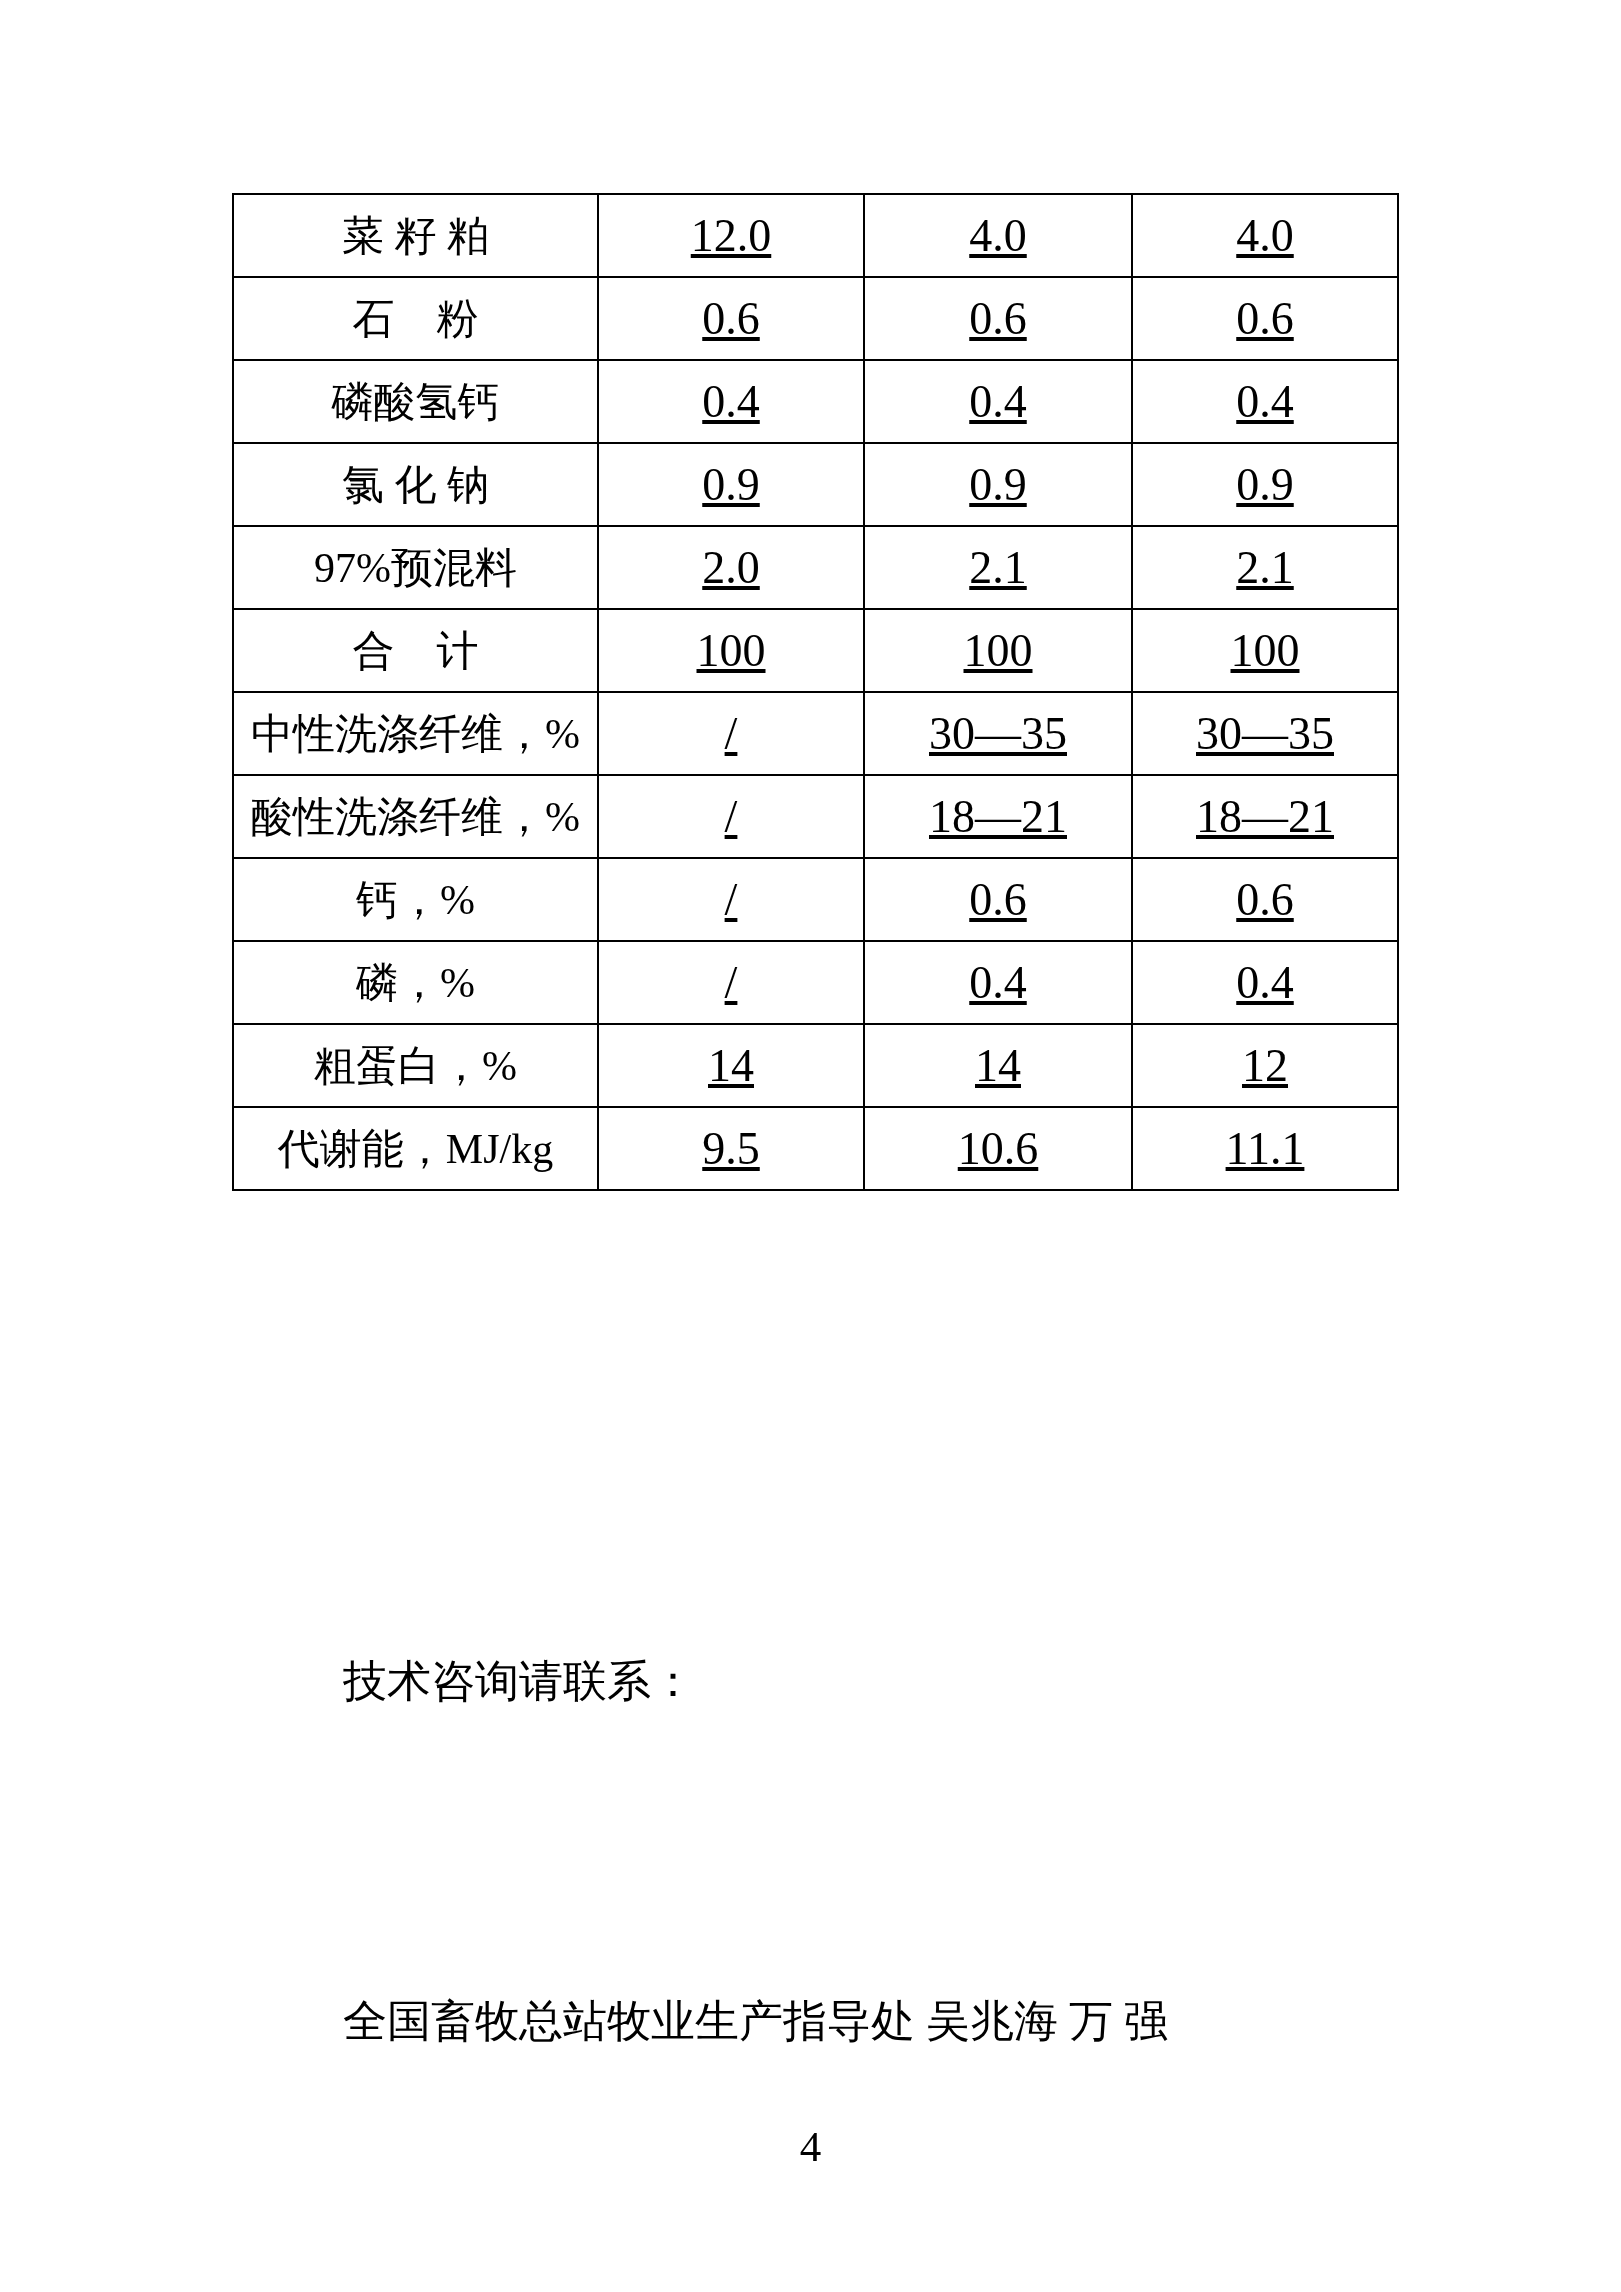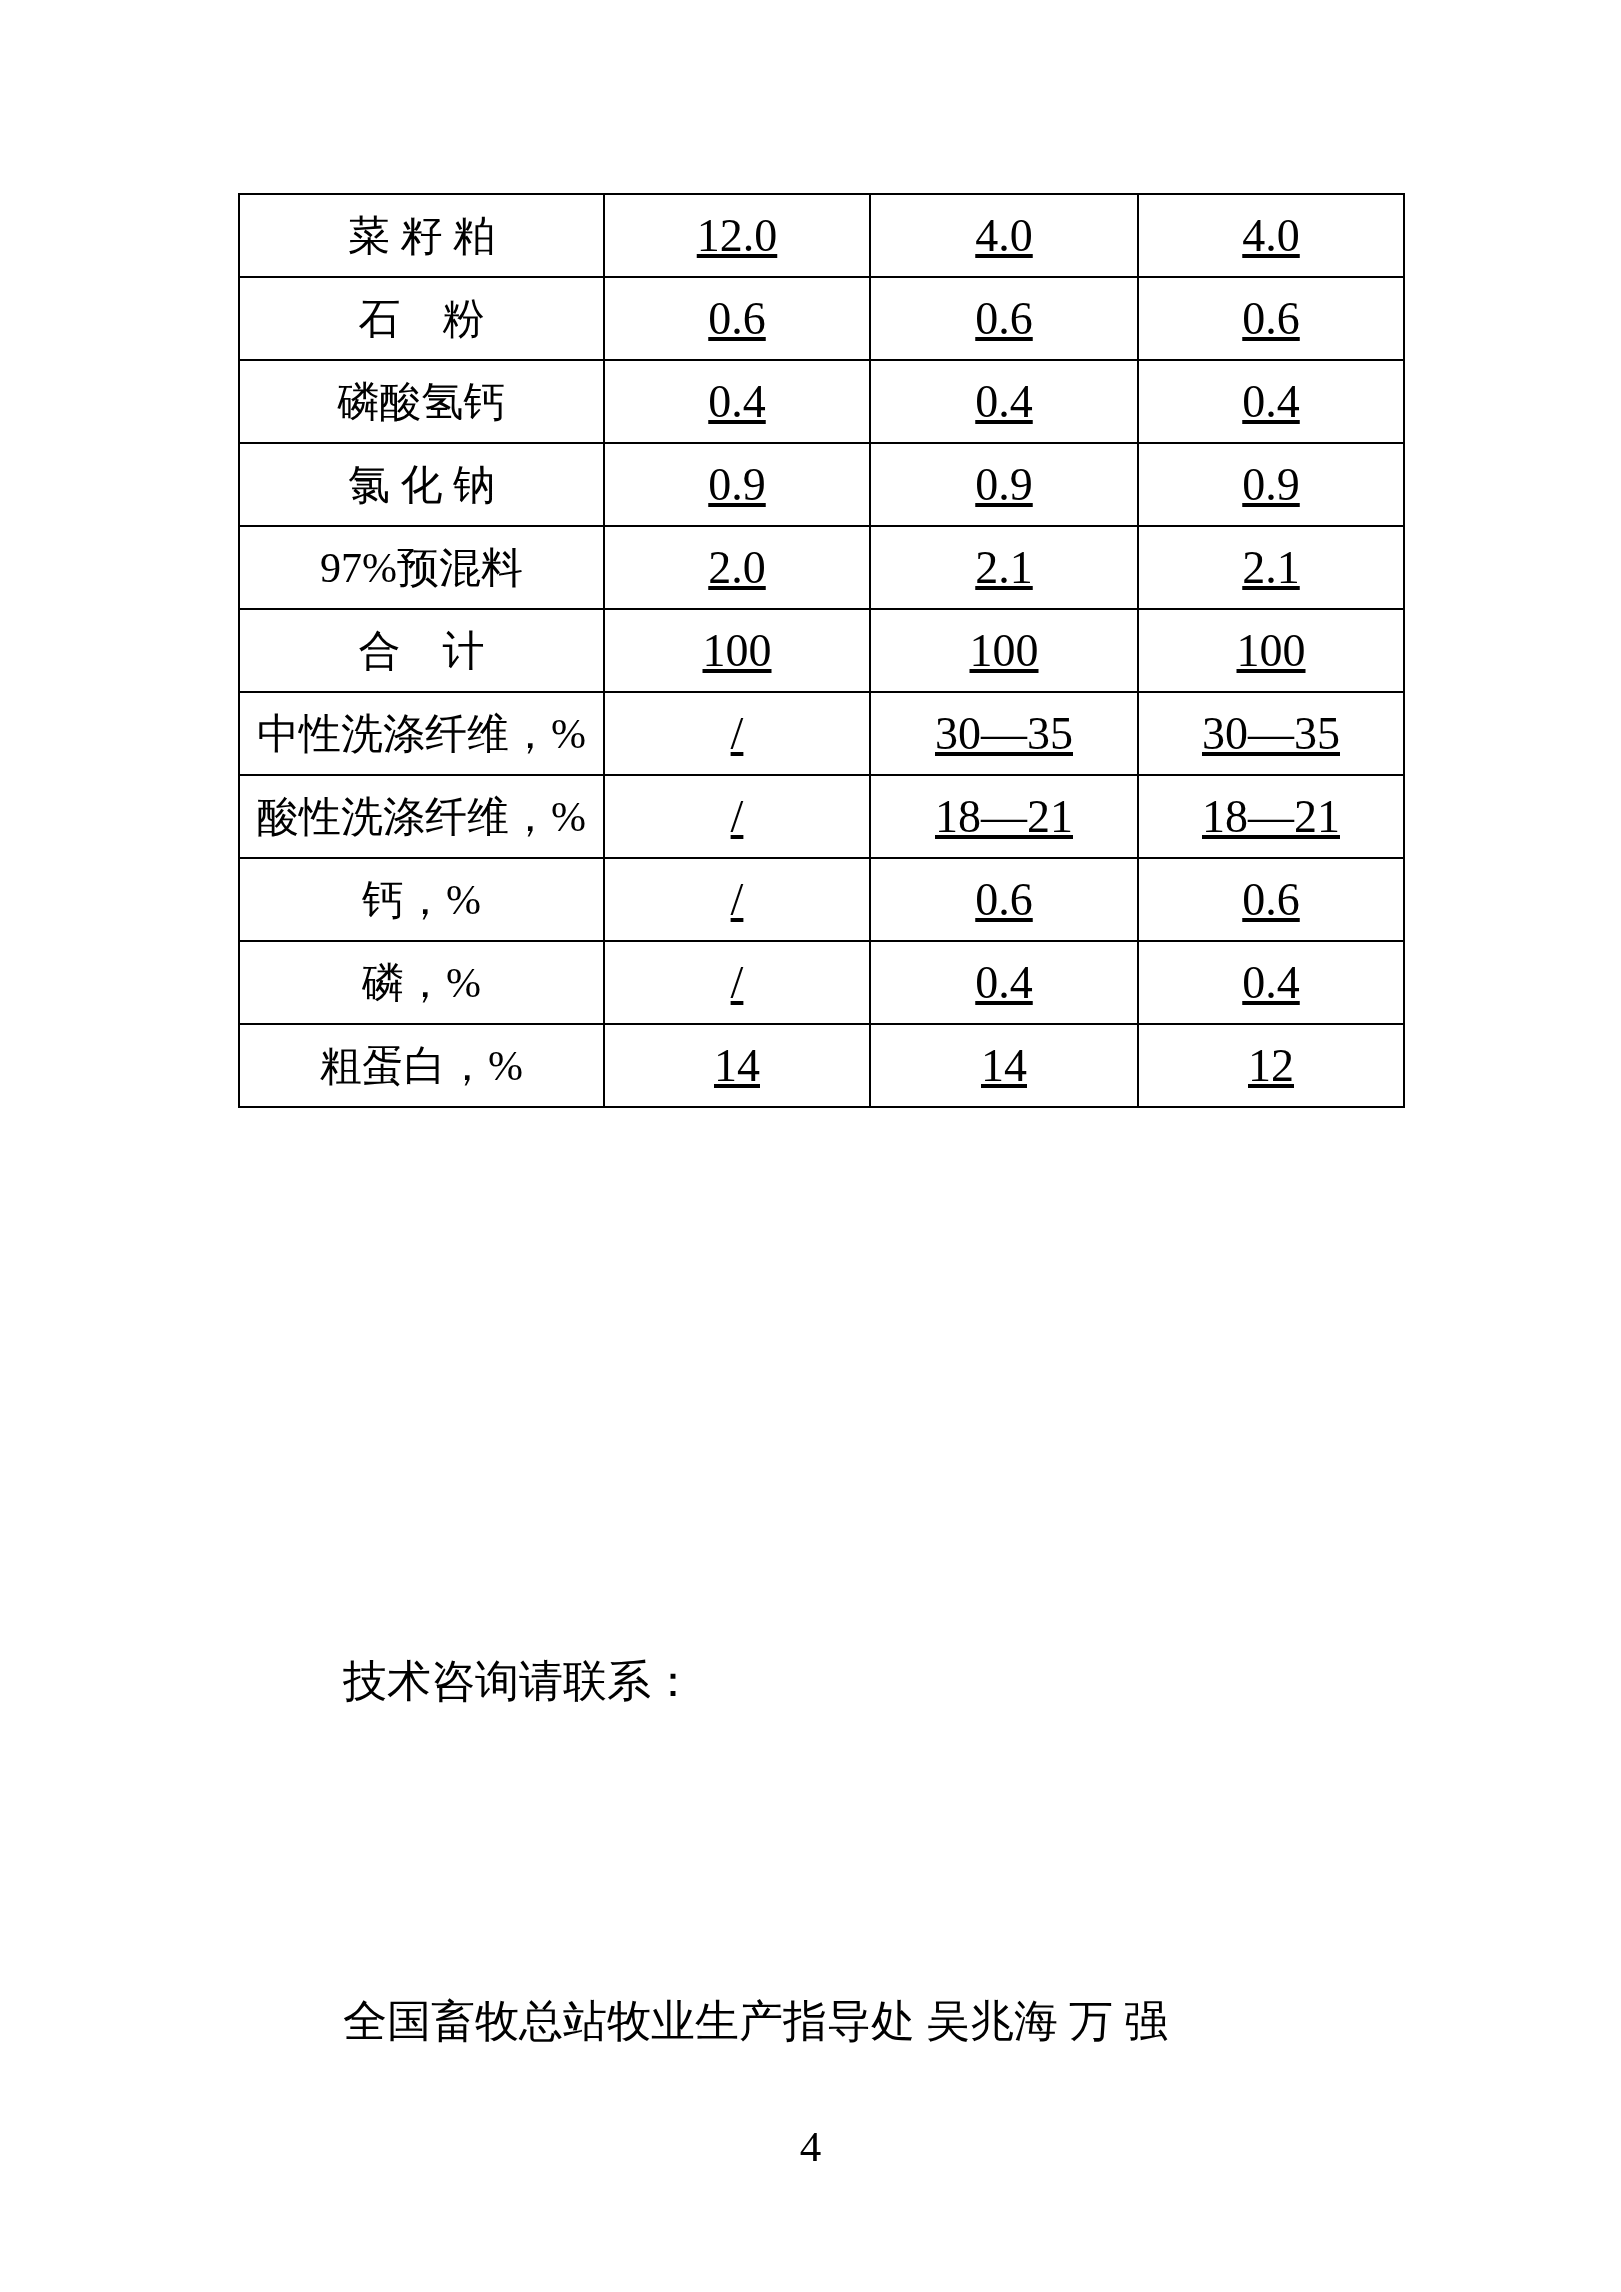--- a/index.html
+++ b/index.html
@@ -11,21 +11,21 @@
   }
   .page {
     position: relative;
     width: 1621px;
     height: 2293px;
     background: #ffffff;
     overflow: hidden;
   }
   table.doc-table {
     position: absolute;
-    left: 238px;
+    left: 232px;
     top: 193px;
     border-collapse: collapse;
     table-layout: fixed;
     width: 1163px;
   }
   table.doc-table td {
     border: 2px solid #000000;
     height: 81px;
     padding: 0;
     text-align: center;
@@ -127,20 +127,26 @@
         <td class="val">/</td>
         <td class="val">0.4</td>
         <td class="val">0.4</td>
       </tr>
       <tr>
         <td class="lab">粗蛋白，%</td>
         <td class="val">14</td>
         <td class="val">14</td>
         <td class="val">12</td>
       </tr>
+      <tr>
+        <td class="lab">代谢能，MJ/kg</td>
+        <td class="val">9.5</td>
+        <td class="val">10.6</td>
+        <td class="val">11.1</td>
+      </tr>
     </tbody>
   </table>
 
   <div class="contact">
     <p>技术咨询请联系：</p>
     <p>全国畜牧总站牧业生产指导处 吴兆海 万 强</p>
     <p>电话：010—59194586　邮箱：mysczdc@163.com</p>
     
     
   </div>

